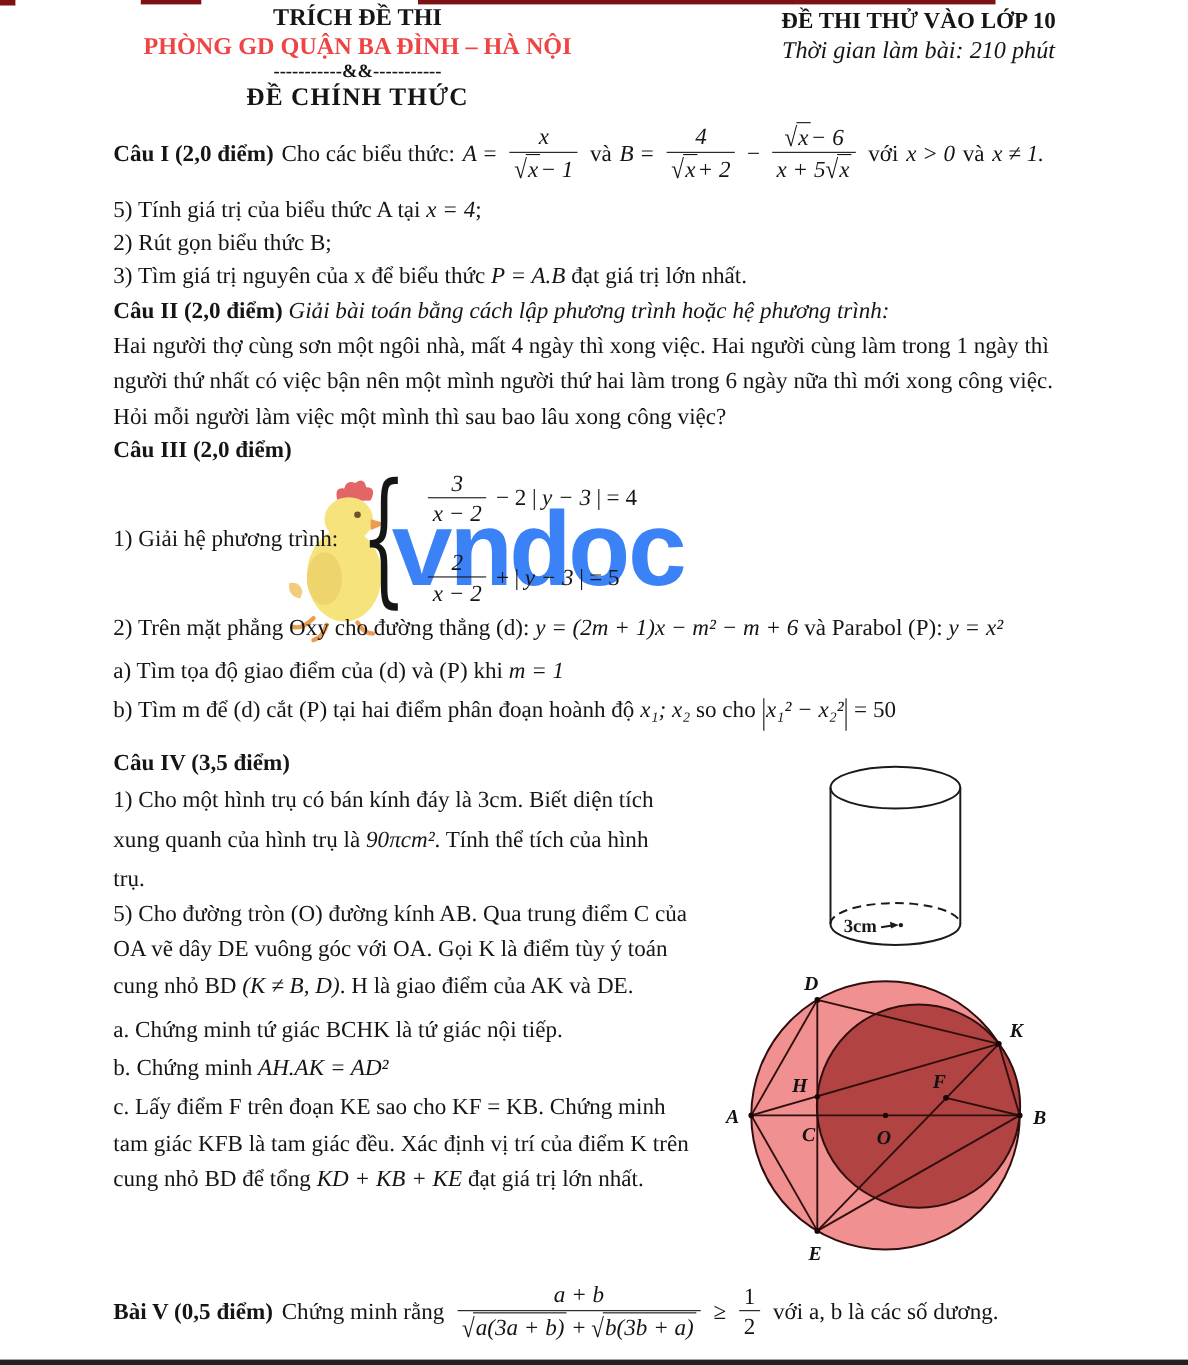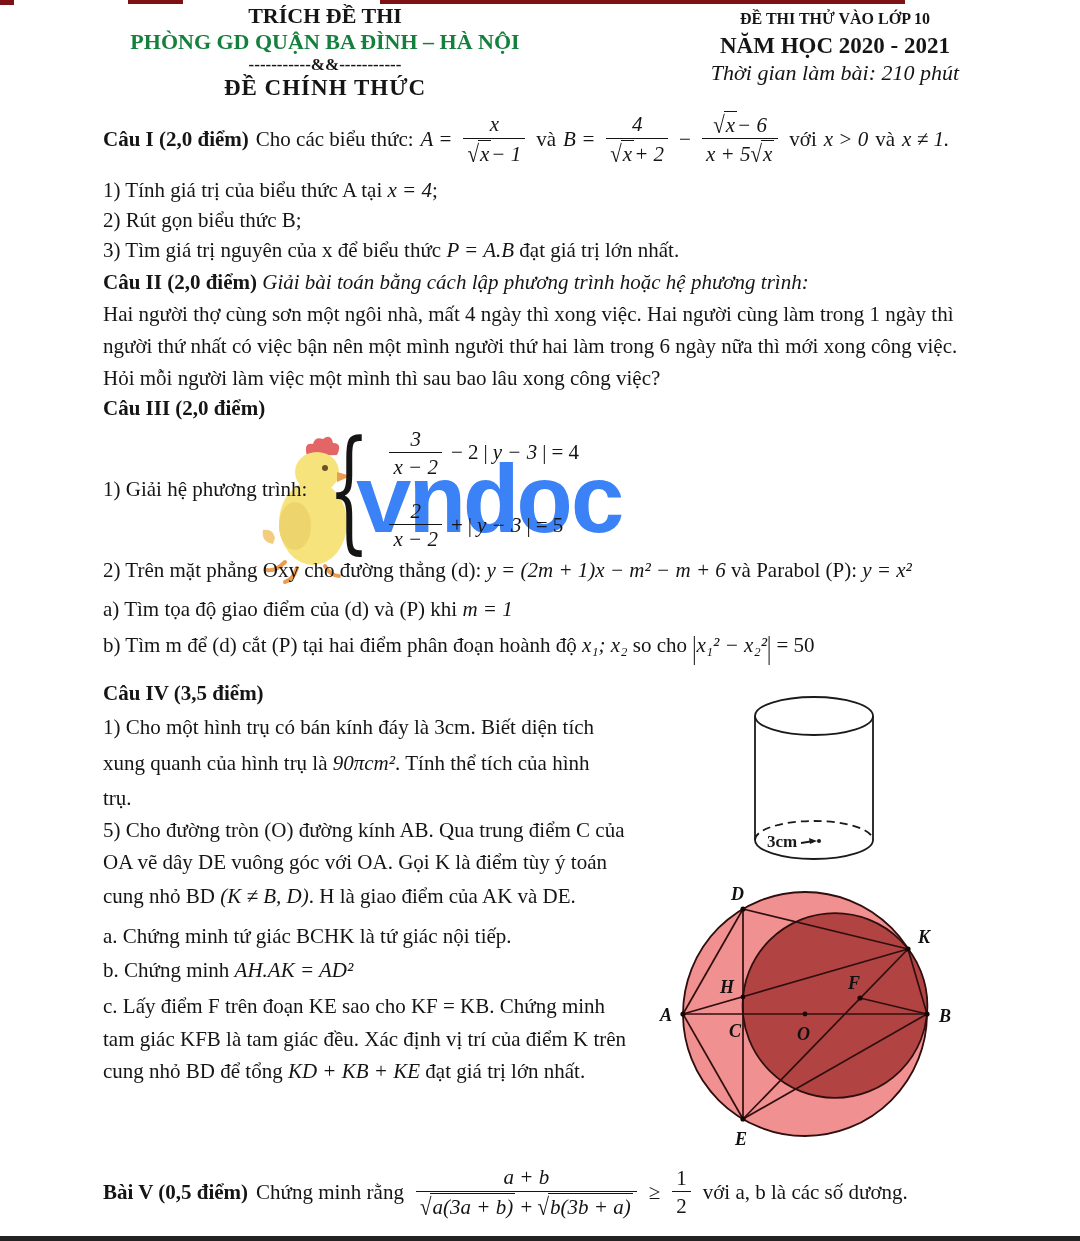--- a/index.html
+++ b/index.html
@@ -22,24 +22,24 @@
   .brace{display:inline-block;font-family:"DejaVu Serif",serif;font-size:132px;font-weight:400;
          line-height:0;transform:scaleX(0.5);margin:0 -10px 0 -4px;}
   .sys{display:flex;flex-direction:column;gap:18px;}
   .sysrow{display:flex;align-items:center;gap:5px;}
   .tb{display:inline-block;transform:scaleY(1.55);vertical-align:-2px;font-weight:400;}
   
   .hdr{position:absolute;text-align:center;z-index:1;}
   .hdr-l{left:90px;top:3px;width:470px;}
   .hdr-r{left:600px;top:5px;width:470px;}
   .hl1{font-weight:bold;font-size:22px;line-height:26px;}
-  .hl2{font-weight:bold;font-size:22px;line-height:26px;color:#15803d;}
+  .hl2{font-weight:bold;font-size:22px;line-height:26px;color:#ef4444;}
   .hl3{font-weight:bold;font-size:17px;line-height:20px;}
   .hl4{font-weight:bold;font-size:23px;line-height:26px;letter-spacing:1px;}
-  .hr1{font-weight:bold;font-size:16px;line-height:27px;}
+  .hr1{font-weight:bold;font-size:21px;line-height:27px;}
   .hr2{font-weight:bold;font-size:23px;line-height:27px;}
   .hr3{font-style:italic;font-size:22px;line-height:28px;}
   
   .wm{position:absolute;left:255px;top:438px;width:470px;height:148px;z-index:0;}
   .wm-text{position:absolute;left:100px;top:21px;font-family:Liberation Mono, monospace;
            font-weight:bold;font-size:96px;letter-spacing:-4px;color:#3b82f6;line-height:1;}
   
   .topmark{position:absolute;background:#7d1113;z-index:2;}
   .botbar{position:absolute;left:0;bottom:0;width:1080px;height:5px;background:#222222;z-index:2;}
   svg{overflow:visible;}
@@ -72,21 +72,20 @@
   </div>
 
   <div class="hdr hdr-l">
     <div class="hl1">TRÍCH ĐỀ THI</div>
     <div class="hl2">PHÒNG GD QUẬN BA ĐÌNH – HÀ NỘI</div>
     <div class="hl3">-----------&amp;&amp;-----------</div>
     <div class="hl4">ĐỀ CHÍNH THỨC</div>
   </div>
   <div class="hdr hdr-r">
     <div class="hr1">ĐỀ THI THỬ VÀO LỚP 10</div>
-    <div class="hr2">NĂM HỌC 2020 - 2021</div>
     <div class="hr3">Thời gian làm bài: 210 phút</div>
   </div>
 
   <div class="line flexrow" style="top:110px;height:58px;gap:7px;">
     <span class="b">Câu I (2,0 điểm)</span>
     <span>Cho các biểu thức:</span>
     <span class="m">A =</span>
     <span class="fr">
       <span class="n m">x</span>
       <span class="d"><span class="sqr"><span class="rsign">√</span><span class="r m">x</span></span><span class="m">− 1</span></span>
@@ -102,21 +101,21 @@
       <span class="n"><span class="sqr"><span class="rsign">√</span><span class="r m">x</span></span><span class="m">− 6</span></span>
       <span class="d"><span class="m">x + 5</span><span class="sqr"><span class="rsign">√</span><span class="r m">x</span></span></span>
     </span>
     <span>với</span>
     <span class="m">x &gt; 0</span>
     <span>và</span>
     <span class="m">x ≠ 1.</span>
   </div>
 
   <div class="line" style="top:178px;">
-    <span>1) Tính giá trị của biểu thức A tại</span>
+    <span>5) Tính giá trị của biểu thức A tại</span>
     <span class="m">x = 4</span><span>;</span>
   </div>
   <div class="line" style="top:208px;">2) Rút gọn biểu thức B;</div>
   <div class="line" style="top:238px;">
     <span>3) Tìm giá trị nguyên của x để biểu thức</span>
     <span class="m">P = A.B</span>
     <span>đạt giá trị lớn nhất.</span>
   </div>
 
   <div class="line" style="top:270px;">

